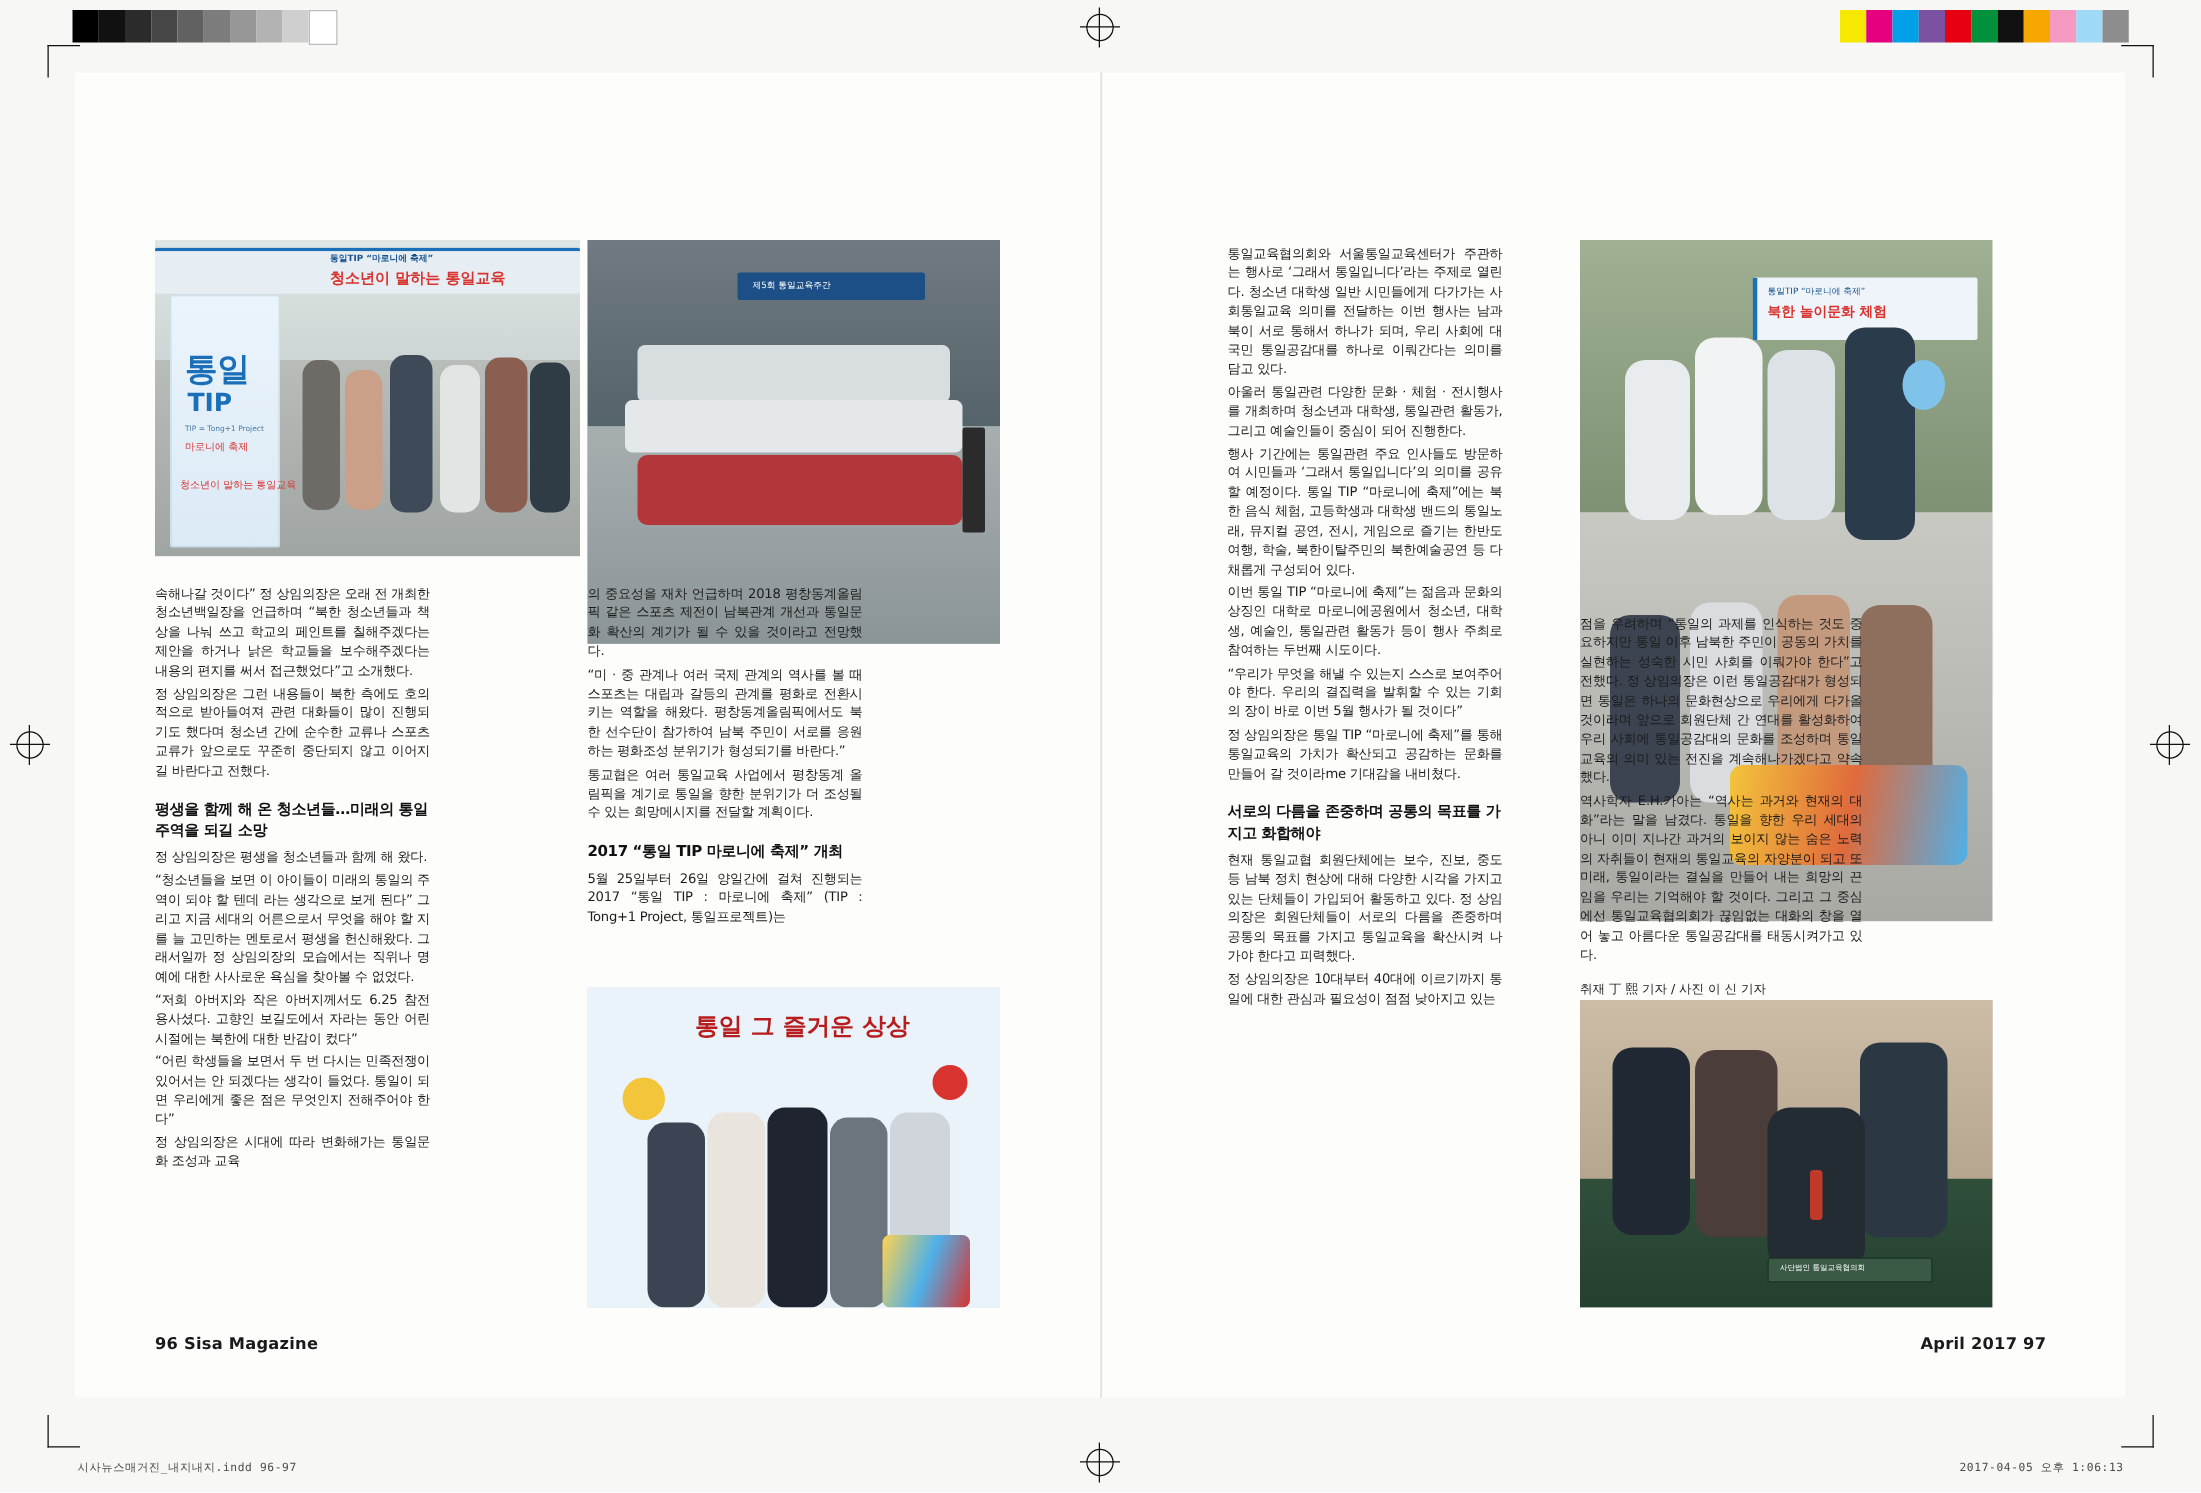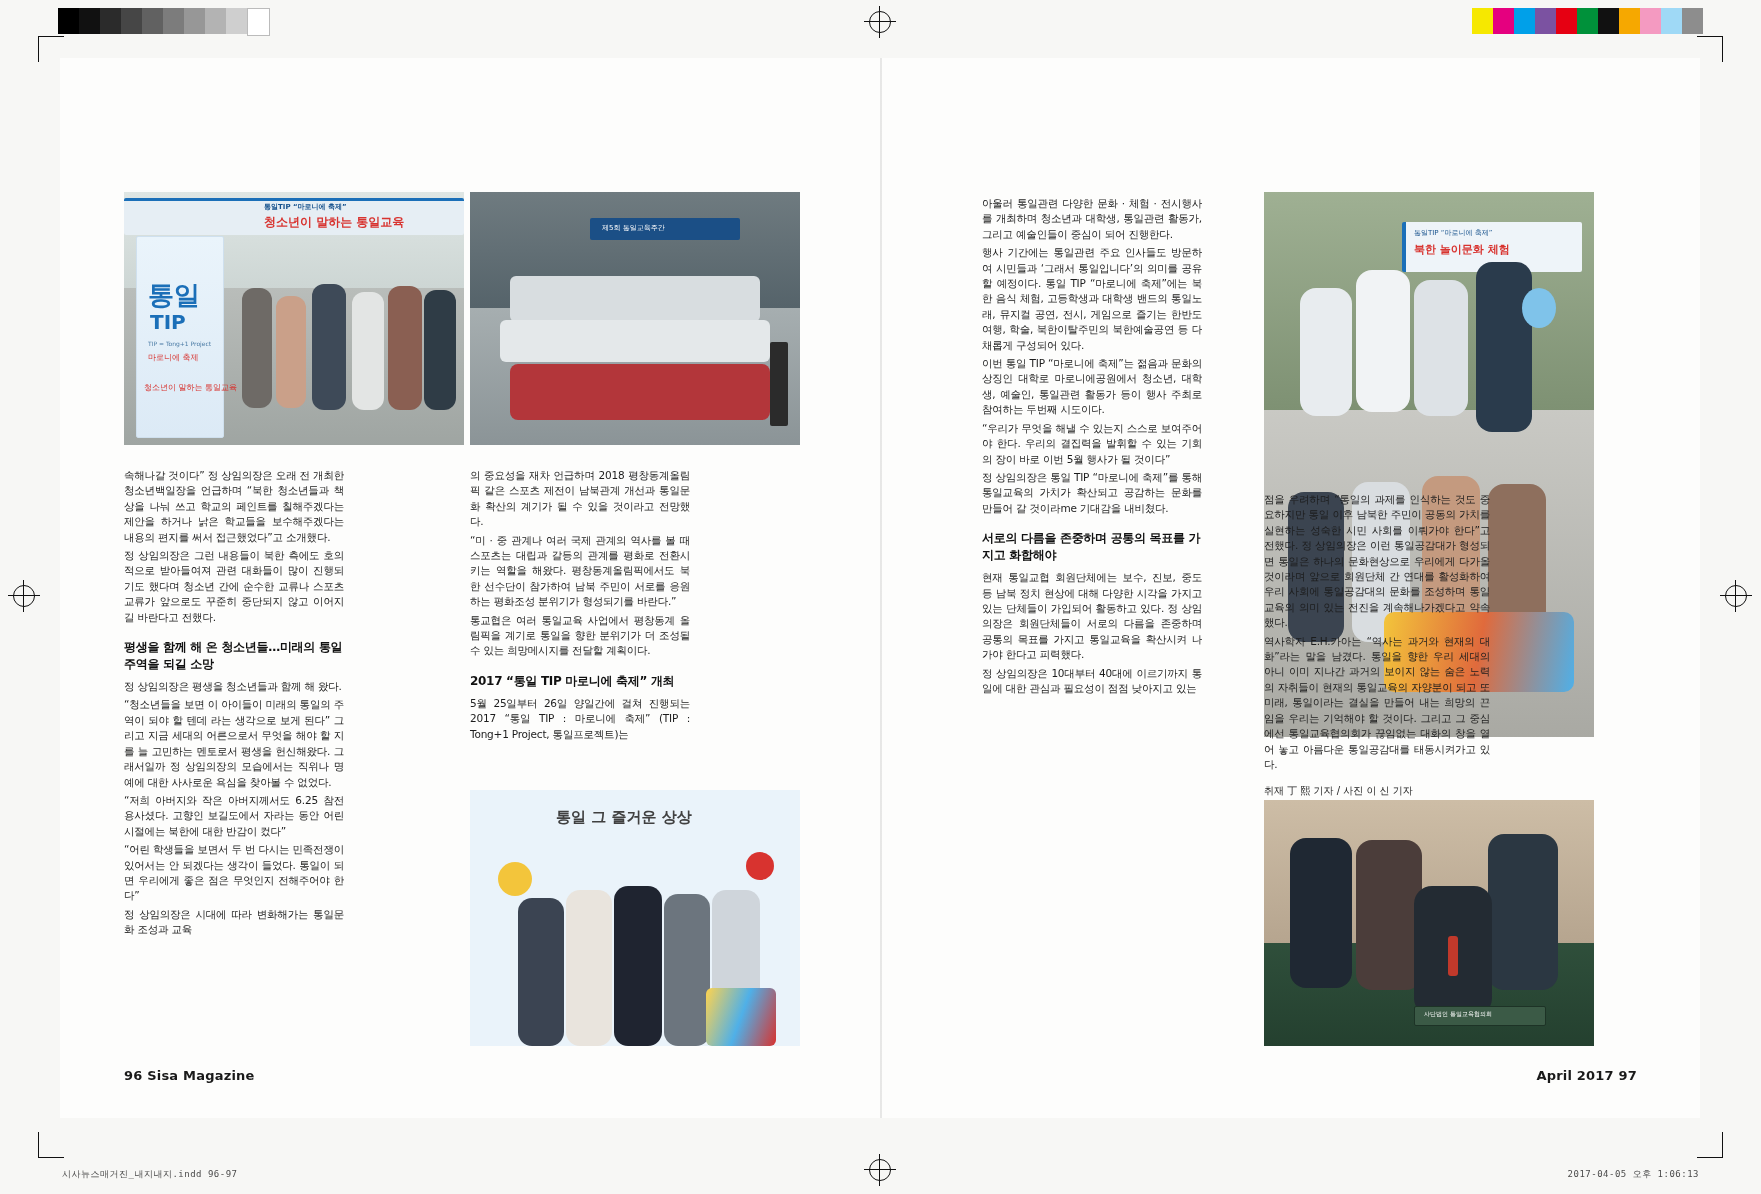--- a/index.html
+++ b/index.html
@@ -115,34 +115,34 @@
     <div class="tinytext" style="left:24px;top:160px;color:#d8332f;font-size:8px;">마로니에 축제</div>
     <div class="tinytext" style="left:20px;top:190px;color:#d8332f;font-size:8px;">청소년이 말하는 통일교육</div>
     <div class="blob" style="left:118px;top:96px;width:30px;height:120px;background:#6e6a66;border-radius:12px;"></div>
     <div class="blob" style="left:152px;top:104px;width:30px;height:112px;background:#caa089;border-radius:12px;"></div>
     <div class="blob" style="left:188px;top:92px;width:34px;height:126px;background:#3e4a58;border-radius:12px;"></div>
     <div class="blob" style="left:228px;top:100px;width:32px;height:118px;background:#e3e5e4;border-radius:12px;"></div>
     <div class="blob" style="left:264px;top:94px;width:34px;height:124px;background:#8a5f52;border-radius:12px;"></div>
     <div class="blob" style="left:300px;top:98px;width:32px;height:120px;background:#2f3c46;border-radius:12px;"></div>
   </div>
 
-  <div class="photo" style="left:470px;top:192px;width:330px;height:253px;background:#8e9a9e;">
+  <div class="photo" style="left:470px;top:192px;width:330px;height:323px;background:#8e9a9e;">
     <div class="sky" style="background:linear-gradient(#6f7b80,#55636a);height:46%;"></div>
     <div class="ground" style="background:linear-gradient(#a6aeb0,#8b9497);height:54%;"></div>
     <div class="banner" style="left:120px;top:26px;width:150px;height:22px;background:#1b4f86;"></div>
     <div class="tinytext" style="left:132px;top:31px;">제5회 통일교육주간</div>
     <div class="blob" style="left:40px;top:84px;width:250px;height:46px;background:#d8dde0;border-radius:6px;"></div>
     <div class="blob" style="left:30px;top:128px;width:270px;height:42px;background:#e4e8ea;border-radius:6px;"></div>
     <div class="blob" style="left:40px;top:172px;width:260px;height:56px;background:#b3363a;border-radius:8px;"></div>
     <div class="blob" style="left:300px;top:150px;width:18px;height:84px;background:#2b2b2b;border-radius:2px;"></div>
   </div>
 
   <div class="photo" style="left:470px;top:790px;width:330px;height:256px;background:#dfe7ef;">
     <div class="sky" style="background:#eaf3fa;height:100%;"></div>
-    <div class="tinytext" style="left:86px;top:18px;color:#404040;font-size:15px;font-weight:bold;">통일 그 즐거운 상상</div>
+    <div class="tinytext" style="left:86px;top:18px;color:#b91c1c;font-size:19px;font-weight:bold;">통일 그 즐거운 상상</div>
     <div class="blob" style="left:28px;top:72px;width:34px;height:34px;background:#f3c53b;border-radius:50%;"></div>
     <div class="blob" style="left:276px;top:62px;width:28px;height:28px;background:#d8332f;border-radius:50%;"></div>
     <div class="blob" style="left:48px;top:108px;width:46px;height:148px;background:#3b4452;border-radius:14px;"></div>
     <div class="blob" style="left:96px;top:100px;width:46px;height:156px;background:#e9e4dd;border-radius:14px;"></div>
     <div class="blob" style="left:144px;top:96px;width:48px;height:160px;background:#1f2430;border-radius:14px;"></div>
     <div class="blob" style="left:194px;top:104px;width:46px;height:152px;background:#6c757e;border-radius:14px;"></div>
     <div class="blob" style="left:242px;top:100px;width:48px;height:156px;background:#cfd5db;border-radius:14px;"></div>
     <div class="blob" style="left:236px;top:198px;width:70px;height:58px;background:linear-gradient(110deg,#ffd34e,#4fb0e8,#d8332f);border-radius:6px;"></div>
   </div>
 
@@ -191,20 +191,21 @@
     <p>의 중요성을 재차 언급하며 2018 평창동계올림픽 같은 스포츠 제전이 남북관계 개선과 통일문화 확산의 계기가 될 수 있을 것이라고 전망했다.</p>
     <p>“미 · 중 관계나 여러 국제 관계의 역사를 볼 때 스포츠는 대립과 갈등의 관계를 평화로 전환시키는 역할을 해왔다. 평창동계올림픽에서도 북한 선수단이 참가하여 남북 주민이 서로를 응원하는 평화조성 분위기가 형성되기를 바란다.”</p>
     <p>통교협은 여러 통일교육 사업에서 평창동계 올림픽을 계기로 통일을 향한 분위기가 더 조성될 수 있는 희망메시지를 전달할 계획이다.</p>
     <h3>2017 “통일 TIP 마로니에 축제” 개최</h3>
     <p>5월 25일부터 26일 양일간에 걸쳐 진행되는 2017 “통일 TIP : 마로니에 축제” (TIP : Tong+1 Project, 통일프로젝트)는</p>
   </div>
 
   <div class="folio" style="left:124px;top:1068px;">96 Sisa Magazine</div>
 
   <div class="col" style="left:982px;top:196px;width:220px;">
+    <p>통일교육협의회와 서울통일교육센터가 주관하는 행사로 ‘그래서 통일입니다’라는 주제로 열린다. 청소년 대학생 일반 시민들에게 다가가는 사회통일교육 의미를 전달하는 이번 행사는 남과 북이 서로 통해서 하나가 되며, 우리 사회에 대국민 통일공감대를 하나로 이뤄간다는 의미를 담고 있다.</p>
     <p>아울러 통일관련 다양한 문화 · 체험 · 전시행사를 개최하며 청소년과 대학생, 통일관련 활동가, 그리고 예술인들이 중심이 되어 진행한다.</p>
     <p>행사 기간에는 통일관련 주요 인사들도 방문하여 시민들과 ‘그래서 통일입니다’의 의미를 공유할 예정이다. 통일 TIP “마로니에 축제”에는 북한 음식 체험, 고등학생과 대학생 밴드의 통일노래, 뮤지컬 공연, 전시, 게임으로 즐기는 한반도 여행, 학술, 북한이탈주민의 북한예술공연 등 다채롭게 구성되어 있다.</p>
     <p>이번 통일 TIP “마로니에 축제”는 젊음과 문화의 상징인 대학로 마로니에공원에서 청소년, 대학생, 예술인, 통일관련 활동가 등이 행사 주최로 참여하는 두번째 시도이다.</p>
     <p>“우리가 무엇을 해낼 수 있는지 스스로 보여주어야 한다. 우리의 결집력을 발휘할 수 있는 기회의 장이 바로 이번 5월 행사가 될 것이다”</p>
     <p>정 상임의장은 통일 TIP “마로니에 축제”를 통해 통일교육의 가치가 확산되고 공감하는 문화를 만들어 갈 것이라me 기대감을 내비쳤다.</p>
     <h3>서로의 다름을 존중하며 공통의 목표를 가지고 화합해야</h3>
     <p>현재 통일교협 회원단체에는 보수, 진보, 중도 등 남북 정치 현상에 대해 다양한 시각을 가지고 있는 단체들이 가입되어 활동하고 있다. 정 상임의장은 회원단체들이 서로의 다름을 존중하며 공통의 목표를 가지고 통일교육을 확산시켜 나가야 한다고 피력했다.</p>
     <p>정 상임의장은 10대부터 40대에 이르기까지 통일에 대한 관심과 필요성이 점점 낮아지고 있는</p>
   </div>
 

